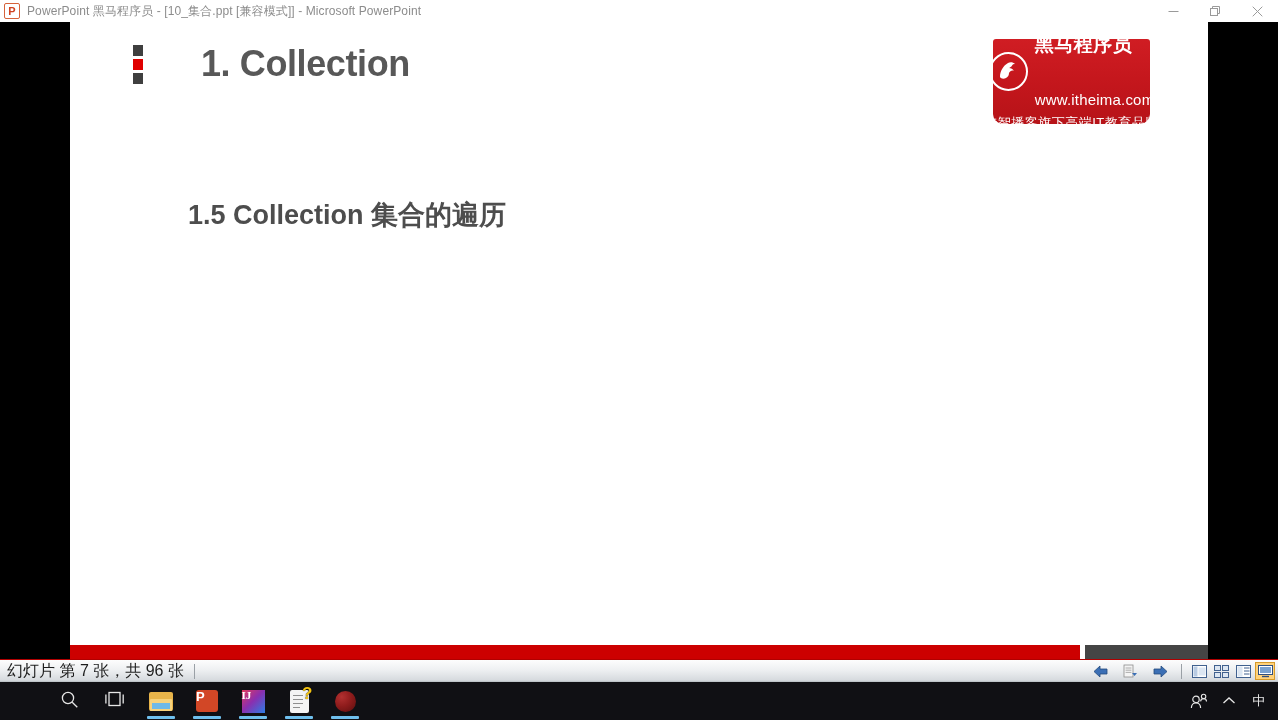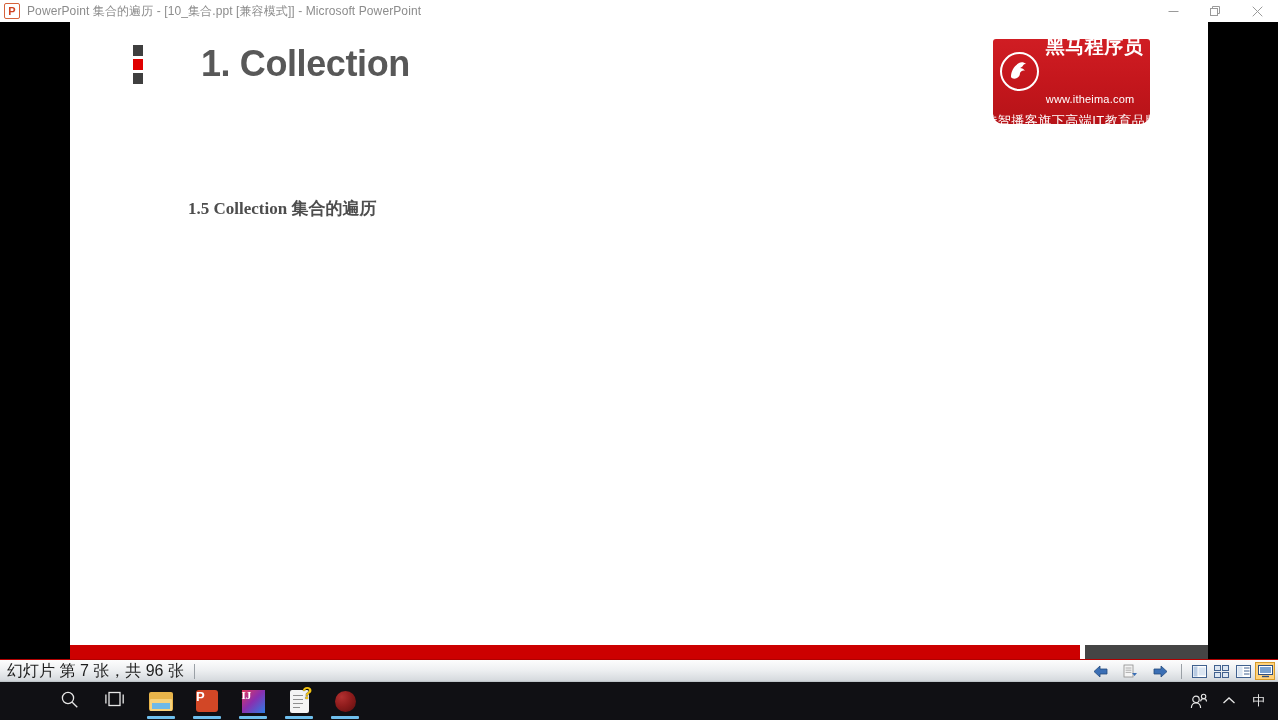--- a/index.html
+++ b/index.html
@@ -105,26 +105,25 @@
     font-weight: bold;
     color: #585858;
     letter-spacing: -0.4px;
     line-height: 1.2;
     white-space: nowrap;
   }
 
   .slide-subtitle {
     position: absolute;
     left: 118px; top: 175px;
-    font-size: 17px;
+    font-size: 27px;
     font-weight: bold;
     color: #4d4d4d;
     white-space: nowrap;
     letter-spacing: 0px;
-    font-family: Liberation Serif, serif;
   }
 
   
   .logo {
     position: absolute;
     right: 58px; top: 17px;
     width: 157px; height: 85px;
     background: linear-gradient(180deg, #d01d23 0%, #c3161c 55%, #b61318 100%);
     border-radius: 3px 3px 10px 10px;
     display: flex;
@@ -149,21 +148,21 @@
   }
   .logo-mark svg { display:block; }
   .logo-texts { display: flex; flex-direction: column; line-height: 1; gap: 34px; }
   .logo-cn {
     font-size: 19px;
     font-weight: bold;
     color: #ffffff;
     letter-spacing: 0.5px;
   }
   .logo-url {
-    font-size: 11px;
+    font-size: 15px;
     color: #ffffff;
     letter-spacing: 0.2px;
     margin-top: 4px;
   }
   .logo-slogan {
     margin-top: 7px;
     font-size: 13px;
     color: #ffffff;
     letter-spacing: 0.5px;
     white-space: nowrap;
@@ -330,21 +329,21 @@
 </style>
 </head>
 <body>
 
 <div id="app">
 
   <div class="titlebar">
     <div class="tb-icon">
       <span>P</span>
     </div>
-    <div class="tb-title">PowerPoint 集合的遍历 - [10_集合.ppt [兼容模式]] - Microsoft PowerPoint</div>
+    <div class="tb-title">PowerPoint 黑马程序员 - [10_集合.ppt [兼容模式]] - Microsoft PowerPoint</div>
 
     <div class="tb-controls">
       <div class="tb-btn">
         <svg width="11" height="11" viewBox="0 0 11 11">
             <line x1="0.5" y1="5.5" x2="10.5" y2="5.5" stroke="#9a9a9a" stroke-width="1"></line>
           </svg>
       </div>
       <div class="tb-btn">
         <svg width="11" height="11" viewBox="0 0 11 11">
           <rect x="0.5" y="2.5" width="7" height="7" fill="none" stroke="#9a9a9a" stroke-width="1"></rect>

